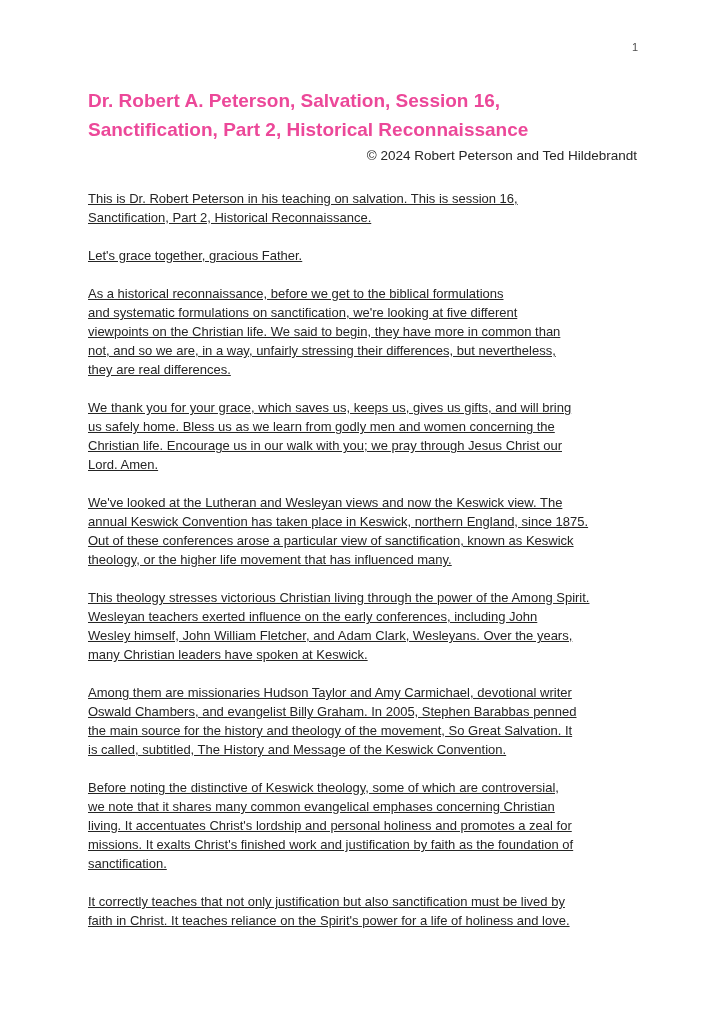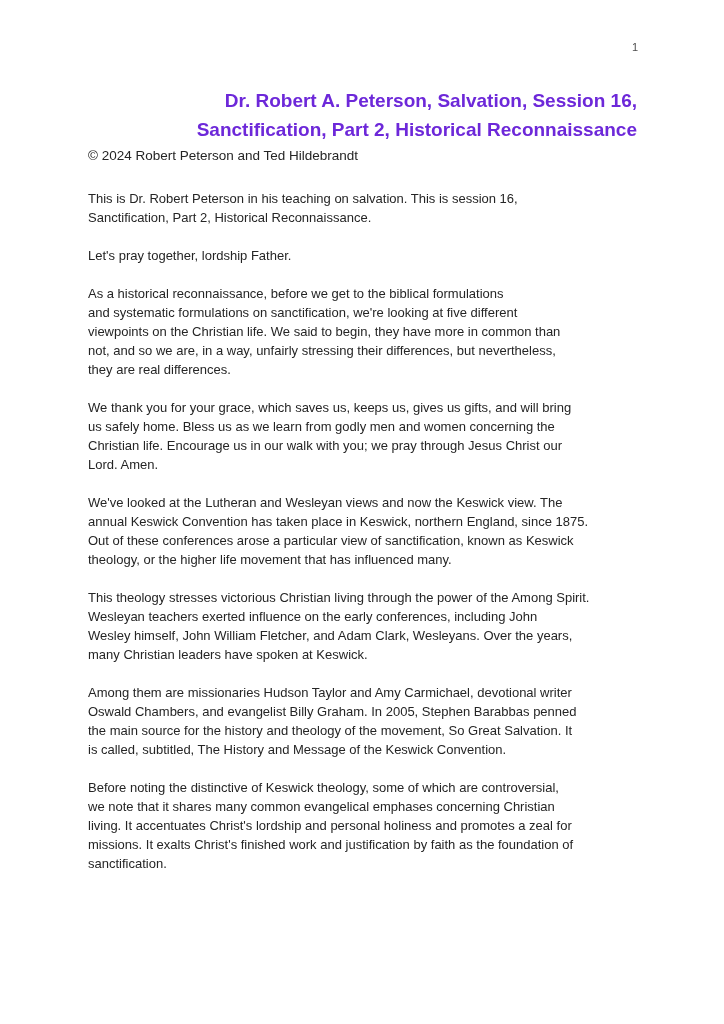--- a/index.html
+++ b/index.html
@@ -22,59 +22,60 @@
     line-height: 14px;
     color: #4d4d4d;
   }
   .content {
     padding: 86px 87px 0 88px;
   }
   .doc-title {
     font-size: 19px;
     font-weight: bold;
     line-height: 29px;
-    text-align: right;
+    text-align: left;
     white-space: pre-line;
-    color: #6d28d9;
+    color: #ec4899;
   }
   .copyright {
     font-size: 13.5px;
     line-height: 19px;
-    text-align: left;
+    text-align: right;
     margin-top: 2px;
   }
   .body-text {
     margin-top: 24px;
   }
   .body-text p {
     font-size: 13px;
     line-height: 19px;
     margin: 0 0 19px 0;
     white-space: pre-line;
     text-align: left;
+    text-decoration: underline;
   }
 </style>
 </head>
 <body>
 
 <div class="page">
 
   <div class="page-number">1</div>
 
   <div class="content">
 
     <h1 class="doc-title">Dr. Robert A. Peterson, Salvation, Session 16,
 Sanctification, Part 2, Historical Reconnaissance</h1>
 
     <div class="copyright">© 2024 Robert Peterson and Ted Hildebrandt</div>
 
     <div class="body-text">
       <p>This is Dr. Robert Peterson in his teaching on salvation. This is session 16,
 Sanctification, Part 2, Historical Reconnaissance.</p>
-      <p>Let's pray together, lordship Father.</p>
+      <p>Let's grace together, gracious Father.</p>
       <p>As a historical reconnaissance, before we get to the biblical formulations
 and systematic formulations on sanctification, we're looking at five different
 viewpoints on the Christian life. We said to begin, they have more in common than
 not, and so we are, in a way, unfairly stressing their differences, but nevertheless,
 they are real differences.</p>
       <p>We thank you for your grace, which saves us, keeps us, gives us gifts, and will bring
 us safely home. Bless us as we learn from godly men and women concerning the
 Christian life. Encourage us in our walk with you; we pray through Jesus Christ our
 Lord. Amen.</p>
       <p>We've looked at the Lutheran and Wesleyan views and now the Keswick view. The
@@ -87,16 +88,18 @@
 many Christian leaders have spoken at Keswick.</p>
       <p>Among them are missionaries Hudson Taylor and Amy Carmichael, devotional writer
 Oswald Chambers, and evangelist Billy Graham. In 2005, Stephen Barabbas penned
 the main source for the history and theology of the movement, So Great Salvation. It
 is called, subtitled, The History and Message of the Keswick Convention.</p>
       <p>Before noting the distinctive of Keswick theology, some of which are controversial,
 we note that it shares many common evangelical emphases concerning Christian
 living. It accentuates Christ's lordship and personal holiness and promotes a zeal for
 missions. It exalts Christ's finished work and justification by faith as the foundation of
 sanctification.</p>
+      <p>It correctly teaches that not only justification but also sanctification must be lived by
+faith in Christ. It teaches reliance on the Spirit's power for a life of holiness and love.</p>
     </div>
 
   </div>
 </div>
 
 </body></html>

